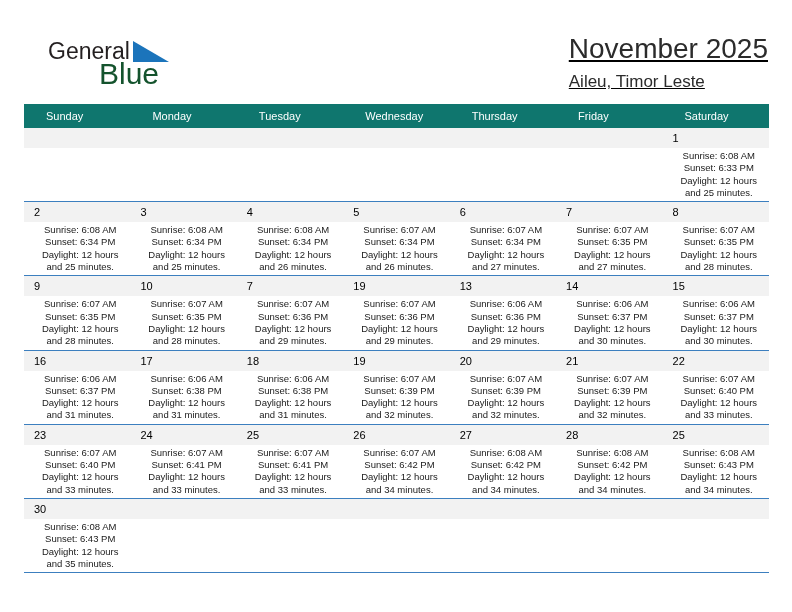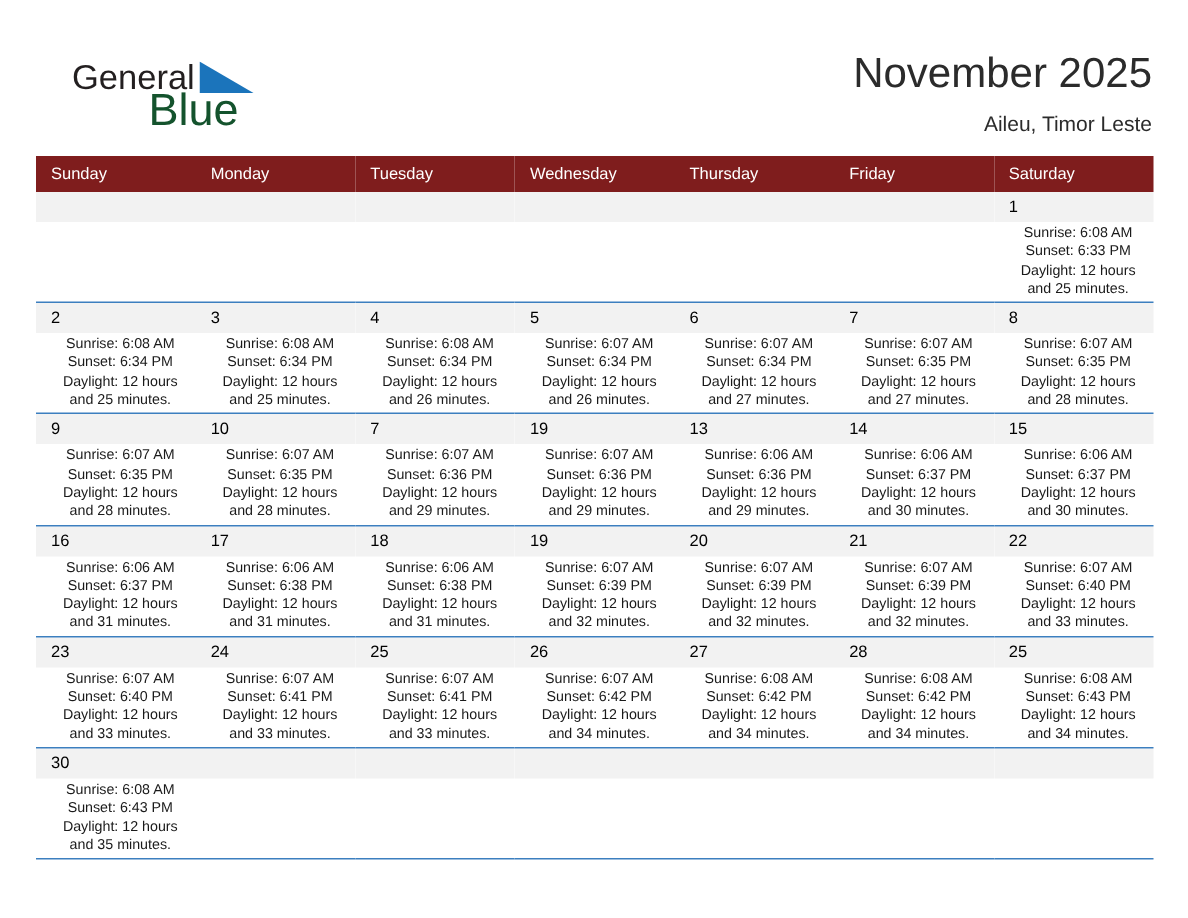--- a/index.html
+++ b/index.html
@@ -60,54 +60,54 @@
     top: 23px;
     font-size: 30px;
     line-height: 26px;
     color: #14532d;
   }
 
   .title-block {
     position: absolute;
     right: 36px;
     top: 32px;
-    text-align: right;
+    text-decoration: underline;
   }
   .cal-title {
     font-size: 28px;
     line-height: 34px;
     color: #2b2b2b;
     font-weight: normal;
     margin: 0;
     white-space: nowrap;
   }
   .cal-subtitle {
-    font-size: 14px;
+    font-size: 17px;
     line-height: 20px;
     color: #2b2b2b;
     margin: 6px 0 0 0;
     white-space: nowrap;
   }
 
   
   .calendar {
     position: absolute;
     left: 24px;
     top: 104px;
     width: 745px;
     border-collapse: collapse;
     table-layout: fixed;
   }
   .calendar th {
-    background: #7f1d1d;
+    background: #0f766e;
     color: #ffffff;
     font-size: 11px;
     font-weight: normal;
     text-align: left;
-    padding: 6px 0 6px 10px;
+    padding: 6px 0 6px 22px;
     height: 12px;
     border: none;
   }
   .calendar td {
     vertical-align: top;
     width: 106.4px;
     height: 61px;
     padding: 0;
     border: none;
     border-bottom: 1px solid #3c7fbf;

